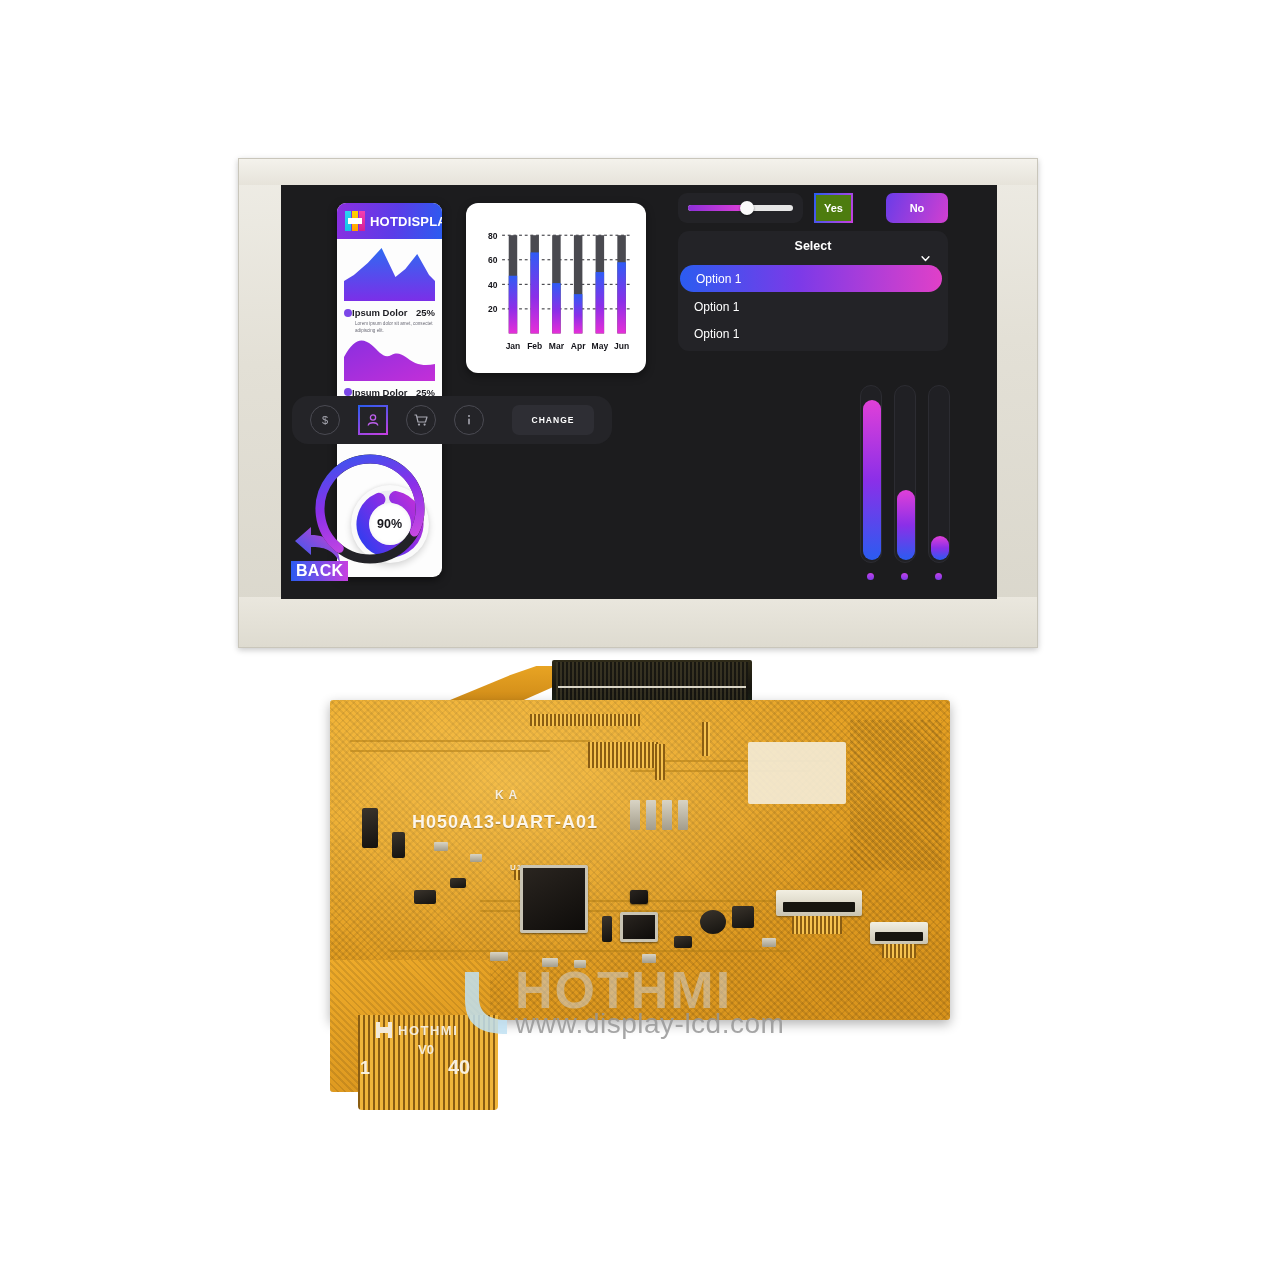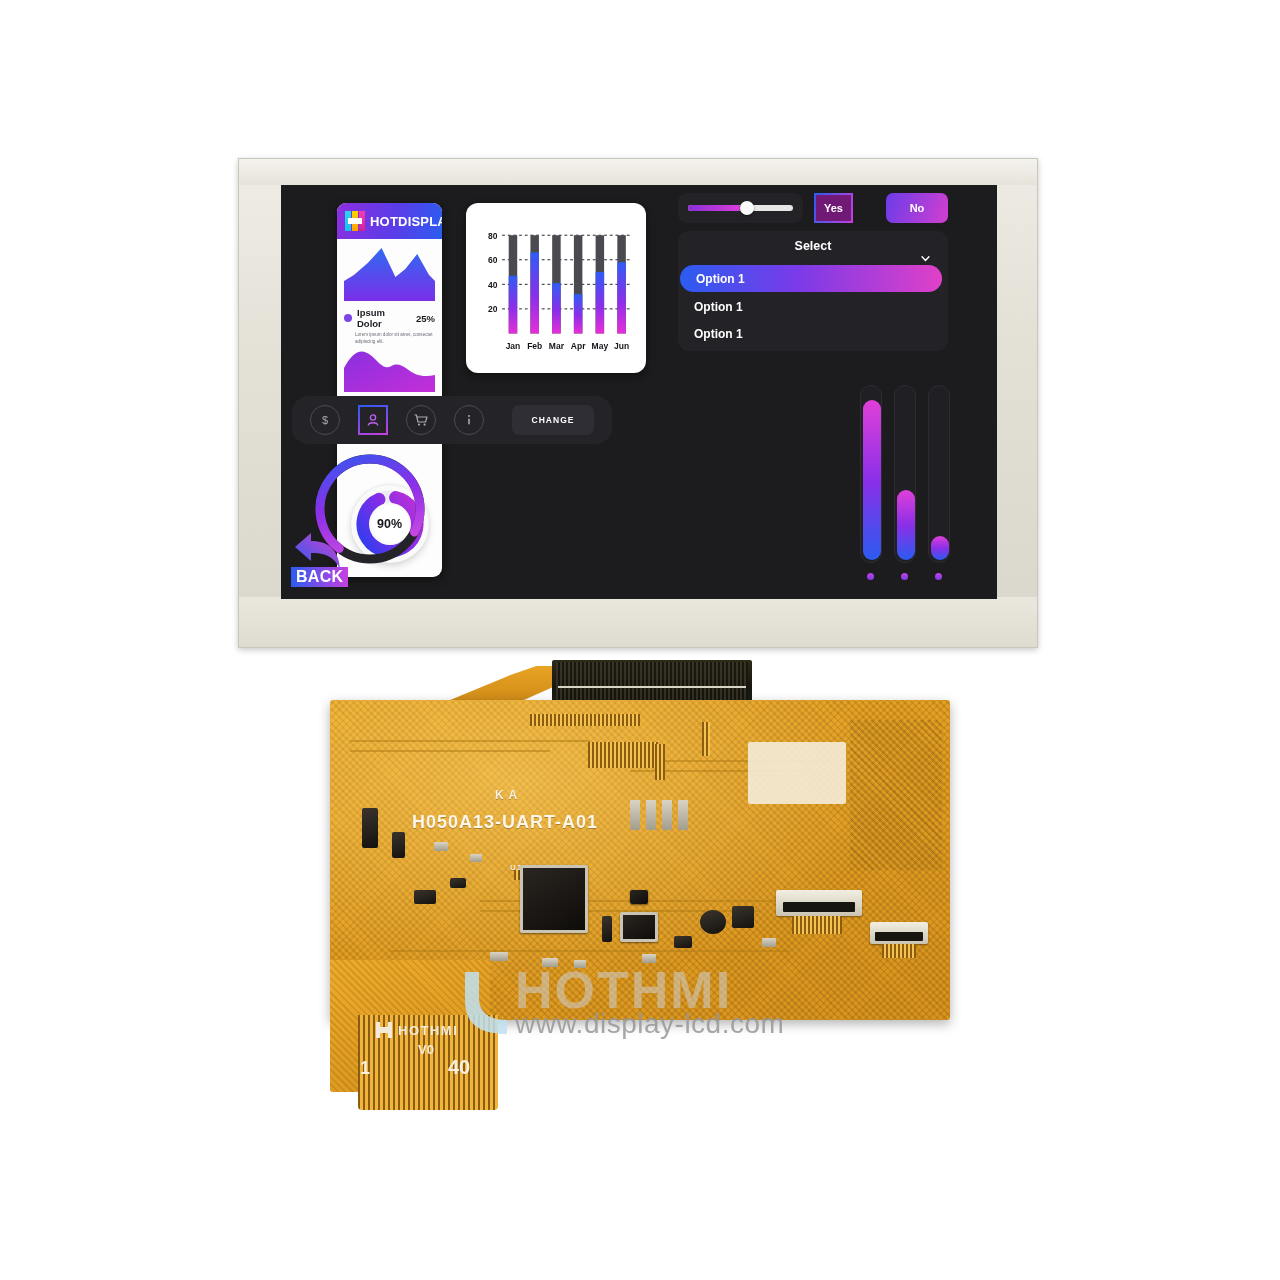--- a/index.html
+++ b/index.html
@@ -47,21 +47,21 @@
   .lc-logo .seg { position:absolute; top:0; width:6px; height:20px; }
   .lc-logo .s1 { left:0; background:linear-gradient(180deg,#2bd4f0,#16c2e8); }
   .lc-logo .s2 { left:7px; width:6px; background:linear-gradient(180deg,#ffd400,#ff9f00); }
   .lc-logo .s3 { left:14px; background:linear-gradient(180deg,#f53fb0,#d31f96); }
   .lc-logo .bar { position:absolute; left:3px; top:7px; width:14px; height:6px; background:#fff; }
   .lc-title { color:#fff; font-weight:bold; font-size:13px; letter-spacing:.2px; }
 
   .lc-body { padding:6px 7px 0 7px; }
   .lc-chartA { width:100%; height:56px; display:block; }
   .lc-chartB { width:100%; height:46px; display:block; }
-  .lc-legend { display:flex; align-items:center; gap:5px; margin-top:6px; }
+  .lc-legend { display:flex; align-items:center; margin-top:6px; }
   .lc-dot { width:8px; height:8px; border-radius:50%; background:#7b46e8; flex:0 0 auto; }
   .lc-leg-label { font-size:9.5px; font-weight:bold; color:#1c1c22; }
   .lc-leg-pct { font-size:9.5px; font-weight:bold; color:#1c1c22; margin-left:auto; }
   .lc-sub { font-size:4.6px; color:#6d6d78; line-height:1.5; margin:3px 0 0 11px; }
 
   
   .lc-donut-wrap {
     position:absolute; left:0; bottom:4px; width:105px; height:98px;
     display:flex; align-items:center; justify-content:center;
   }
@@ -70,21 +70,21 @@
   .lc-donut svg { position:absolute; inset:0; }
   .lc-donut .hole {
     position:absolute; left:18px; top:18px; width:42px; height:42px;
     border-radius:50%; background:#fff; display:flex; align-items:center; justify-content:center;
     box-shadow: inset 0 0 4px rgba(0,0,0,.07);
   }
   .lc-donut .hole span { font-size:12.5px; font-weight:bold; color:#16161c; }
 
   
   #back-btn {
-    position:absolute; left:10px; bottom:12px; width:66px; height:56px;
+    position:absolute; left:10px; bottom:18px; width:66px; height:56px;
   }
   #back-btn .arrow { position:absolute; left:2px; top:0; width:52px; height:40px; }
   #back-btn .label {
     position:absolute; left:0; bottom:0;
     padding:1px 5px; font-size:16px; font-weight:bold; color:#fff;
     background:linear-gradient(90deg,#2b5cf0,#c73fe0);
     line-height:1.15; letter-spacing:.3px;
   }
 
   
@@ -102,34 +102,34 @@
   }
   #slider-track { position:relative; width:100%; height:6px; border-radius:3px; background:#e6e6e6; }
   #slider-fill { position:absolute; left:0; top:0; height:6px; width:58%; border-radius:3px;
      background:linear-gradient(90deg,#8d2fd8,#e040d8); }
   #slider-knob { position:absolute; left:54%; top:-4px; width:14px; height:14px;
      border-radius:50%; background:#fafafa; box-shadow:0 1px 2px rgba(0,0,0,.5); }
 
   .topbtn { position:absolute; top:8px; height:30px; border-radius:7px;
       display:flex; align-items:center; justify-content:center;
       font-size:11px; font-weight:bold; color:#fff; }
-  #yes-btn { left:533px; width:39px; background:#701a75; border:2px solid;
+  #yes-btn { left:533px; width:39px; background:#4d7c0f; border:2px solid;
       border-image: linear-gradient(110deg,#2b5cf0,#c73fe0) 1; }
   #no-btn { left:605px; width:62px; background:linear-gradient(110deg,#6a3ce8,#d23fd0); }
 
   
   #select-panel {
     position:absolute; left:397px; top:46px; width:270px; height:120px;
     background:#232327; border-radius:11px; padding:8px 0 0 0;
   }
   #select-head { display:flex; align-items:center; padding:0 16px; height:25px;flex-direction:column; }
   #select-head .lbl { color:#fff; font-size:12.5px; font-weight:bold; }
   #select-head .chev { margin-left:auto; width:13px; height:13px; }
   .opt { height:27px; display:flex; align-items:center; padding:0 16px; color:#fff;
-     font-size:12px; font-weight:bold; }
+     font-size:12px; font-weight:normal; }
   .opt.active {
      margin:1px 6px 1px 2px; border-radius:14px; height:27px;
      background:linear-gradient(90deg,#2b5cf0 0%,#7b3ae8 45%,#e040c8 100%);
   }
 
   
   #icon-bar {
     position:absolute; left:11px; top:211px; width:320px; height:48px;
     background:#242428; border-radius:16px; display:flex; align-items:center; gap:18px;
     padding:0 18px;

